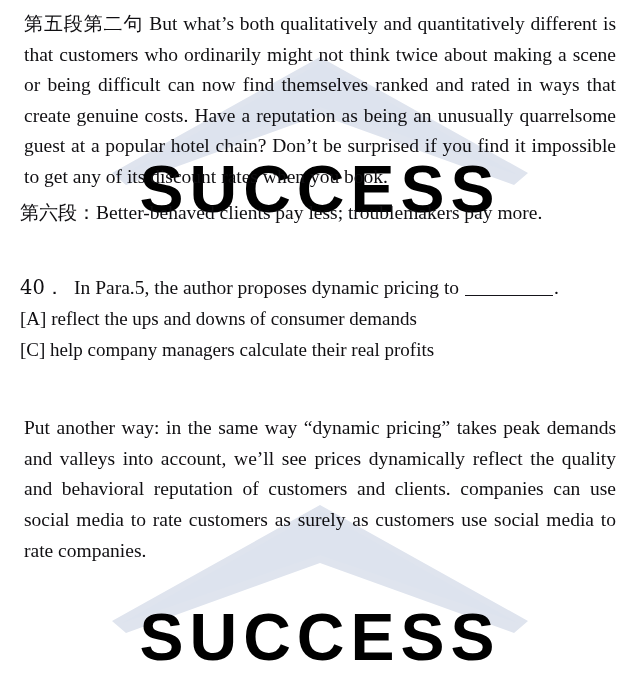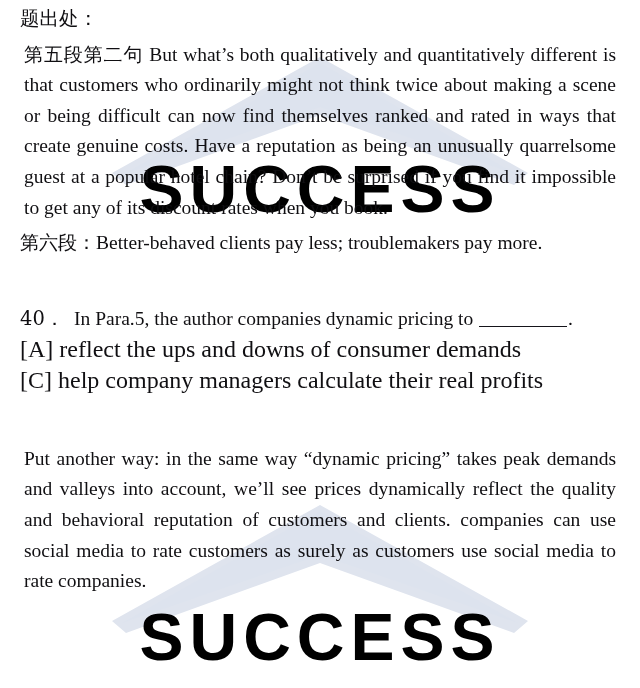--- a/index.html
+++ b/index.html
@@ -92,21 +92,21 @@
     text-align: right;
   }
   .blank {
     display: inline-block;
     width: 88px;
     border-bottom: 1.6px solid #15141a;
     vertical-align: -2px;
     margin: 0 1px;
   }
   .option {
-    font-size: 24px;
+    font-size: 19px;
     line-height: 31px;
     white-space: nowrap;
   }
   .option.correct {
     font-weight: 700;
   }
 </style>
 </head>
 <body>
 
@@ -125,29 +125,28 @@
       <path d="M210 2 L418 118 L404 130 L210 60 L16 130 L2 118 Z" fill="#dfe4ee"></path>
       <path d="M210 8 L408 120 L210 52 L12 120 Z" fill="#dde3ee"></path>
     </svg>
     <div class="wm-text">SUCCESS</div>
   </div>
 
 </div>
 
 <div class="page">
 
-  <div class="label-line cjk">题出处：</div>
 
   <p class="para"><span class="cjk">第五段第二句</span> <span>But what’s both qualitatively and quantitatively different is that customers who ordinarily might not think twice about making a scene or being difficult can now find themselves ranked and rated in ways that create genuine costs. Have a reputation as being an unusually quarrelsome guest at a popular hotel chain? Don’t be surprised if you find it impossible to get any of its discount rates when you book.</span></p>
 
   <div class="label-line"><span class="cjk">第六段：</span><span>Better-behaved clients pay less; troublemakers pay more.</span></div>
 
   <div class="spacer-lg"></div>
 
-  <div class="question"><span class="q-num">40．</span>&nbsp; <span>In Para.5, the author companies dynamic pricing to</span> <span class="blank"></span><span>.</span></div>
+  <div class="question"><span class="q-num">40．</span>&nbsp; <span>In Para.5, the author proposes dynamic pricing to</span> <span class="blank"></span><span>.</span></div>
 
   <div class="option"><span>[A]</span> <span>reflect the ups and downs of consumer demands</span></div>
 
 
   <div class="option"><span>[C]</span> <span>help company managers calculate their real profits</span></div>
 
 
   <div class="spacer-lg"></div>
 
 

